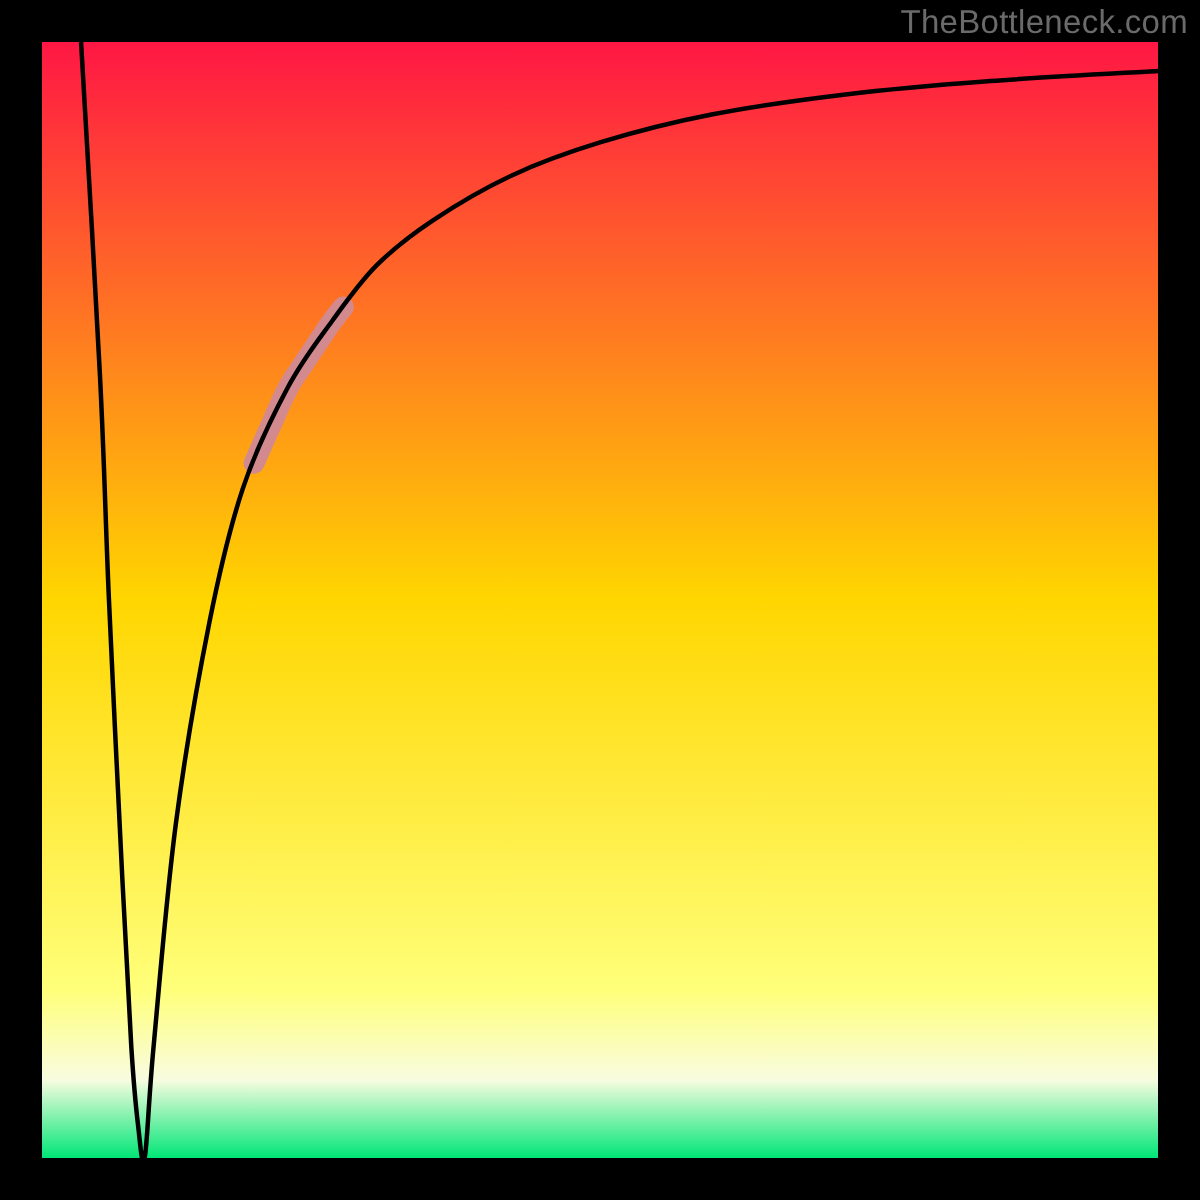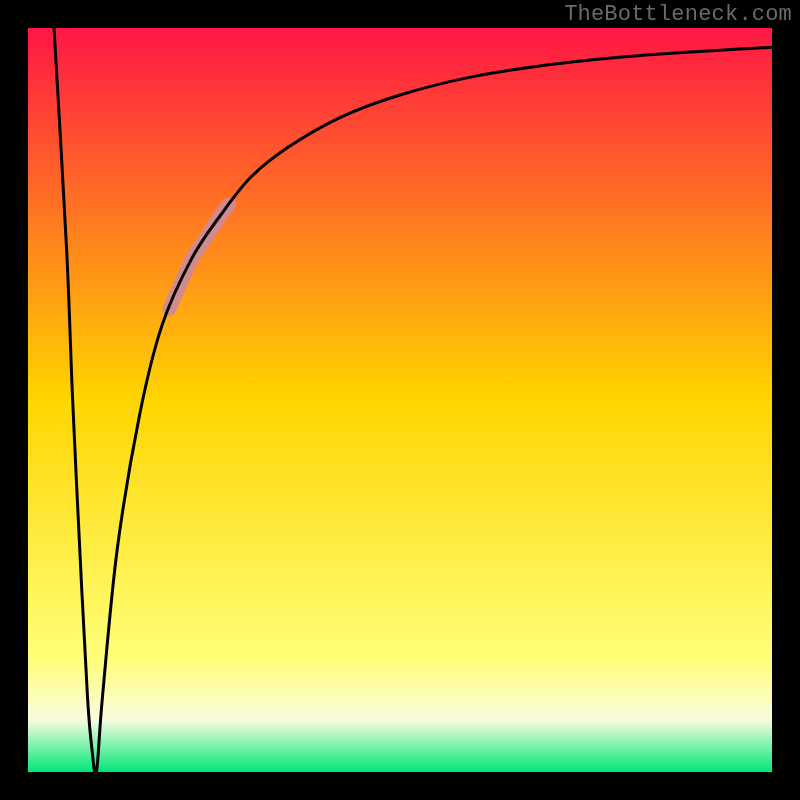--- a/index.html
+++ b/index.html
@@ -10,21 +10,20 @@
     overflow: hidden;
     background: #fff;
     font-family: Arial, Helvetica, sans-serif;
   }
   .frame {
     position: absolute;
     left: 0;
     top: 0;
     width: 800px;
     height: 612px;
-    font-family: Liberation Mono, monospace;
   }
   .watermark {
     position: absolute;
     top: 2px;
     right: 8px;
     color: #6a6a6a;
     font-size: 22px;
     font-weight: 400;
     letter-spacing: 0.2px;
   }

